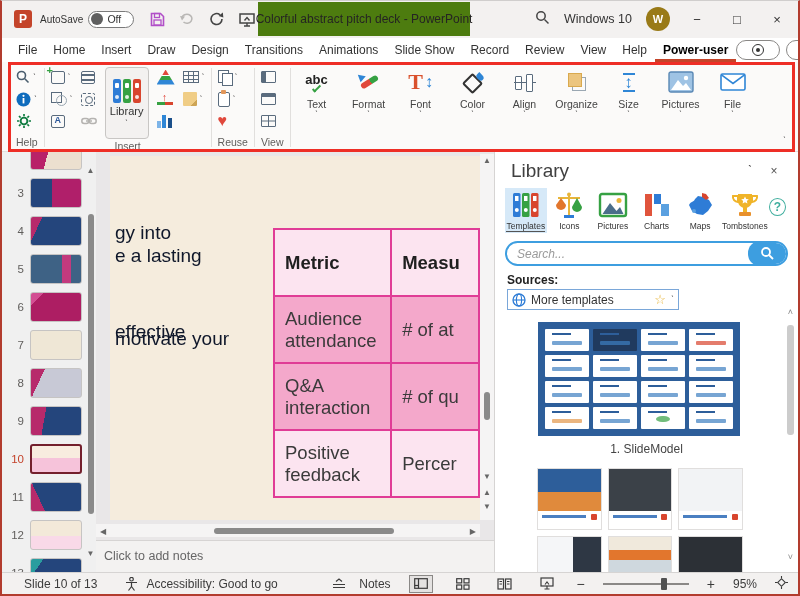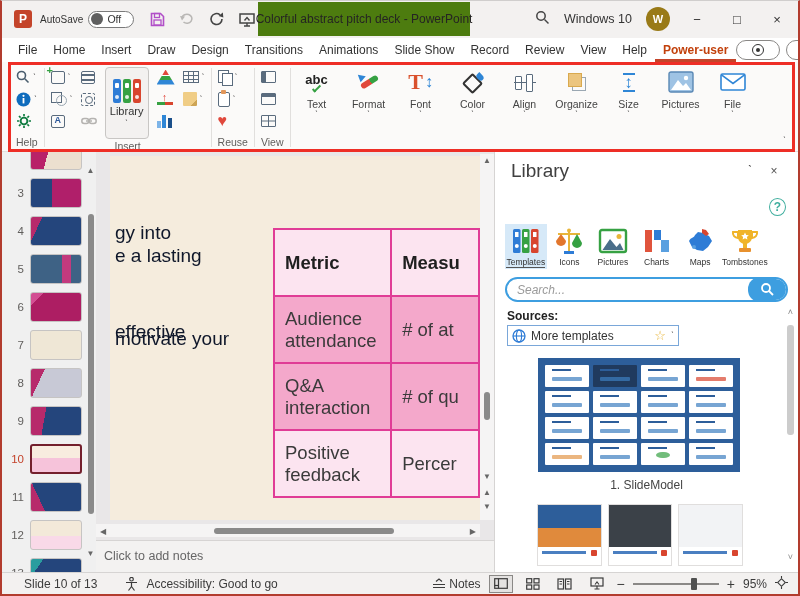--- a/index.html
+++ b/index.html
@@ -23,21 +23,21 @@
   .doc-title { font-size:12px; color:#252423; white-space:nowrap; }
   .tb-right { position:absolute; right:0; top:0; height:38px; display:flex; align-items:center; gap:14px; padding-right:10px; }
   .win-user { font-size:12.5px; color:#333; }
   .avatar { width:24px; height:24px; border-radius:50%; background:#997a17; color:#fff; font-size:11px; font-weight:bold; display:flex; align-items:center; justify-content:center; }
   .winbtn { width:26px; height:26px; display:flex; align-items:center; justify-content:center; font-size:13px; color:#333; }
 
   
   .tabrow { position:absolute; left:0; top:38px; width:800px; height:24px; background:#fff; display:flex; align-items:flex-end; }
   .tabs { display:flex; margin-left:10px; }
   .tab { font-size:12px; color:#333; padding:4px 8px 5px; white-space:nowrap; }
-  .tab.active { color:#c2410c; font-weight:bold; border-bottom:3px solid #c4442a; padding-bottom:2px; }
+  .tab.active { color:#000000; font-weight:bold; border-bottom:3px solid #c4442a; padding-bottom:2px; }
   .tabrow-right { margin-left:auto; display:flex; align-items:center; gap:6px; padding-right:8px; padding-bottom:2px; }
   .pill-btn { width:44px; height:20px; border:1px solid #8a8886; border-radius:10px; display:flex; align-items:center; justify-content:center; background:#fff; }
   .rec-circle { width:12px; height:12px; border:1.5px solid #333; border-radius:50%; position:relative; }
   .rec-circle::after { content:""; position:absolute; left:2.5px; top:2.5px; width:4px; height:4px; border-radius:50%; background:#333; }
   .chev { font-size:9px; color:#555; line-height:1; }
 
   
   .ribbon { position:absolute; left:0; top:62px; width:800px; height:90px; background:#fbfaf9; border-bottom:1px solid #e1dfdd; display:flex; align-items:stretch; padding:4px 2px 0 10px; }
   .rgroup { display:flex; flex-direction:column; padding:0 6px; }
   .rgroup-body { flex:1; display:flex; gap:8px; align-items:flex-start; }
@@ -138,21 +138,21 @@
   .notesarea { position:absolute; left:0; top:388px; width:398px; height:32px; background:#f3f2f1; border-top:1px solid #d6d4d3; }
   .notes-ph { font-size:12.5px; color:#666; padding:8px 0 0 8px; }
 
   
   .library { position:absolute; left:494px; top:152px; width:304px; height:420px; background:#fff; border-left:1px solid #d6d4d3; overflow:hidden; }
   .lib-head { display:flex; align-items:center; padding:8px 12px 2px 16px; }
   .lib-title { font-size:19px; color:#404040; }
   .lib-head .hbtn { margin-left:auto; font-size:12px; color:#555; width:24px; text-align:center; }
   .lib-head .hbtn + .hbtn { margin-left:0; }
   .lib-tabs { display:flex; align-items:flex-start; gap:2px; padding:4px 4px 0 10px; }
-  .lib-tab { display:flex; flex-direction:column; align-items:center; width:44px; padding:3px 0 1px;margin-top:36px; }
+  .lib-tab { display:flex; flex-direction:column; align-items:center; width:44px; padding:3px 0 1px; }
   .lib-tab.active { background:#d6e9f8; }
   .lib-tab .llabel { font-size:8.5px; color:#333; margin-top:2px; white-space:nowrap; }
   .lib-tab.active .llabel { border-bottom:1.5px solid #555; }
   .help-q { margin-left:auto; margin-top:10px; margin-right:8px; width:18px; height:18px; border-radius:50%; border:1.5px solid #3fae9e; color:#3fae9e; font-size:12px; font-weight:bold; display:flex; align-items:center; justify-content:center; }
   .searchrow { margin:8px 10px 0; height:25px; border:2px solid #3d9ee0; border-radius:13px; display:flex; align-items:center; overflow:hidden; background:#fff; }
   .search-ph { flex:1; font-size:12px; font-style:italic; color:#9a9a9a; padding-left:10px; }
   .search-go { width:38px; height:25px; background:#3d9ee0; border-radius:12px 11px 11px 12px; display:flex; align-items:center; justify-content:center; }
   .sources-label { font-size:12px; font-weight:bold; color:#222; margin:7px 0 2px 12px; }
   .source-dd { margin-left:12px; width:172px; height:21px; border:1px solid #7aa7d9; display:flex; align-items:center; gap:5px; padding:0 4px; background:#fff; }
   .source-dd .slabel { font-size:12px; color:#333; flex:1; white-space:nowrap; }
@@ -173,21 +173,21 @@
   .card .cap { flex:1; position:relative; }
   .card .cap::before { content:""; position:absolute; left:4px; top:4px; width:70%; height:3px; background:#4a7fc1; }
   .card .cap::after { content:""; position:absolute; right:4px; top:3px; width:6px; height:6px; background:#d8452e; border-radius:1px; }
   .lib-scroll { position:absolute; right:2px; top:155px; width:11px; height:416px; font-size:9px; color:#888; }
   .lib-thumb { position:absolute; left:2px; top:18px; width:7px; height:110px; background:#cccccc; border-radius:3px; }
   .ls-el { position:absolute; left:0; width:11px; text-align:center; }
 
   
   .statusbar { position:absolute; left:0; top:572px; width:800px; height:22px; background:#f3f1f0; border-top:1px solid #d6d4d3; display:flex; align-items:center; font-size:12px; color:#3b3b3b; }
   .sb-left { display:flex; align-items:center; gap:8px; margin-left:24px; }
-  .sb-right { margin-left:auto; display:flex; align-items:center; gap:8px; padding-right:12px; }
+  .sb-right { margin-left:auto; display:flex; align-items:center; gap:18px; padding-right:12px; }
   .sb-viewbtn { width:24px; height:18px; display:flex; align-items:center; justify-content:center; }
   .sb-viewbtn.sel { border:1px solid #8a8886; background:#e4e2e1; }
   .zoomtrack { position:relative; width:86px; height:2px; background:#8a8886; }
   .zoomknob { position:absolute; left:58px; top:-5px; width:6px; height:12px; background:#515151; border-radius:1px; }
   .acc-ic, .notes-ic { display:inline-flex; }
 </style>
 </head>
 <body>
 
 <div class="frame"></div>

